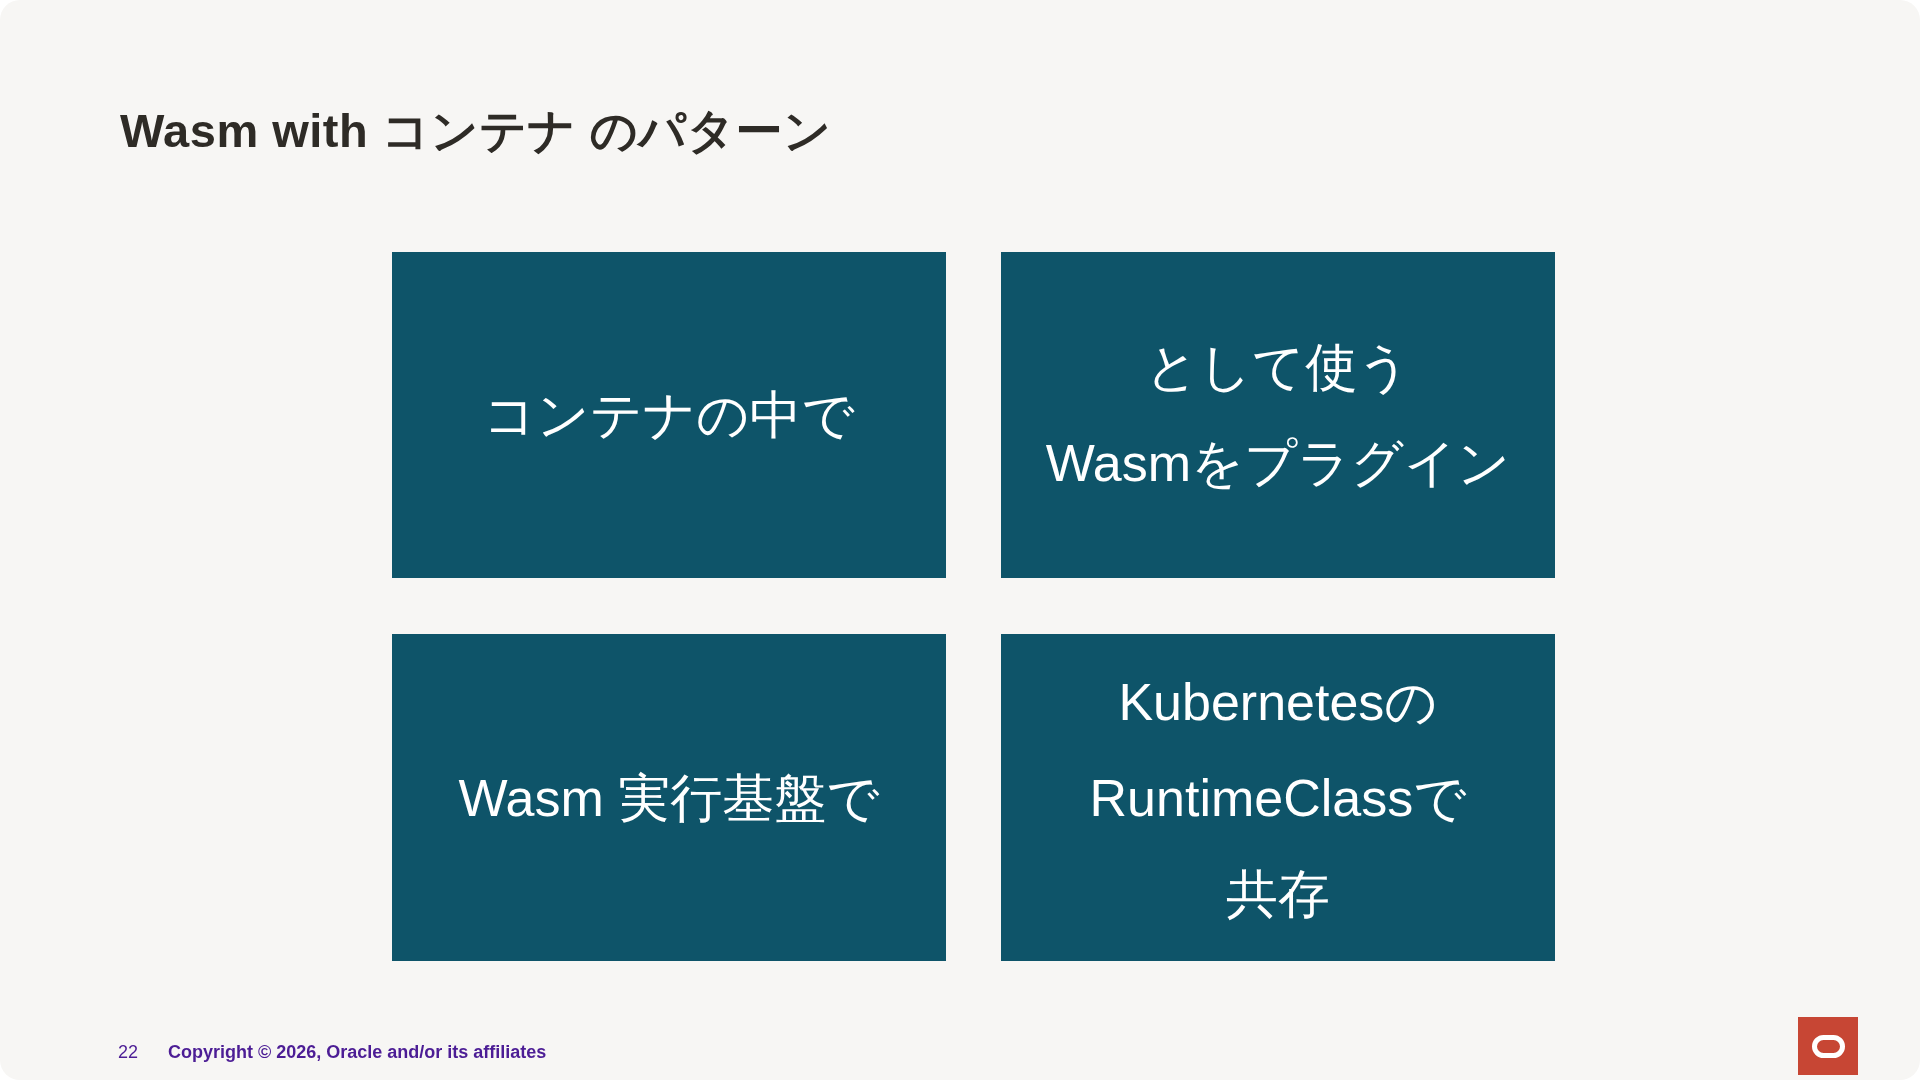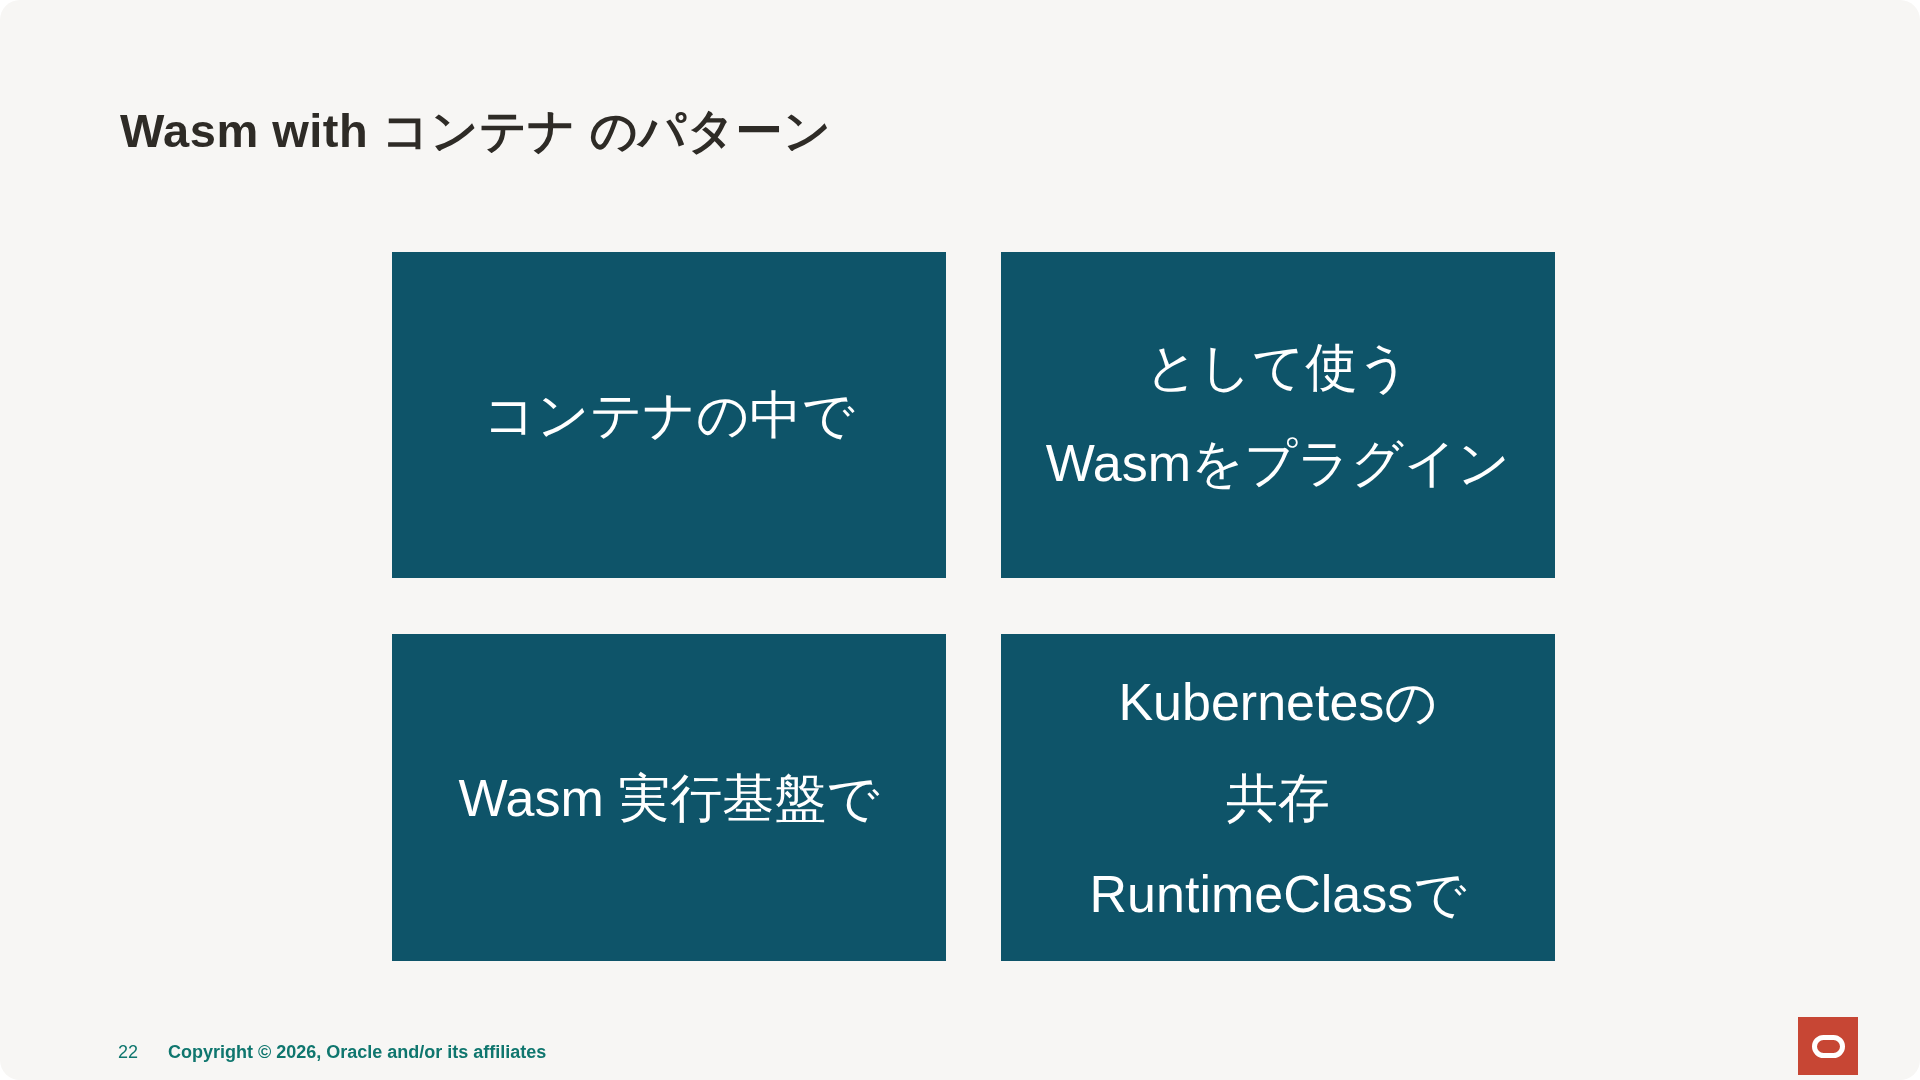--- a/index.html
+++ b/index.html
@@ -54,21 +54,21 @@
     line-height: 96px;
     white-space: nowrap;
   }
   .footer {
     position: absolute;
     left: 0;
     top: 1042px;
     width: 1920px;
     height: 24px;
     font-size: 18px;
-    color: #0f766e;
+    color: #4c1d95;
   }
   .footer .page-number {
     position: absolute;
     left: 118px;
     top: 0;
   }
   .footer .copyright {
     position: absolute;
     left: 168px;
     top: 0;
@@ -111,22 +111,22 @@
       <div class="line">として使う</div>
       <div class="line">Wasmをプラグイン</div>
     </div>
 
     <div class="pattern-box">
       <div class="line">Wasm 実行基盤で</div>
     </div>
 
     <div class="pattern-box">
       <div class="line">Kubernetesの</div>
+      <div class="line">RuntimeClassで</div>
       <div class="line">共存</div>
-      <div class="line">RuntimeClassで</div>
     </div>
 
   </div>
 
   <div class="footer">
     <span class="page-number">22</span>
     <span class="copyright">Copyright © 2026, Oracle and/or its affiliates</span>
   </div>
 
   <div class="oracle-logo">

